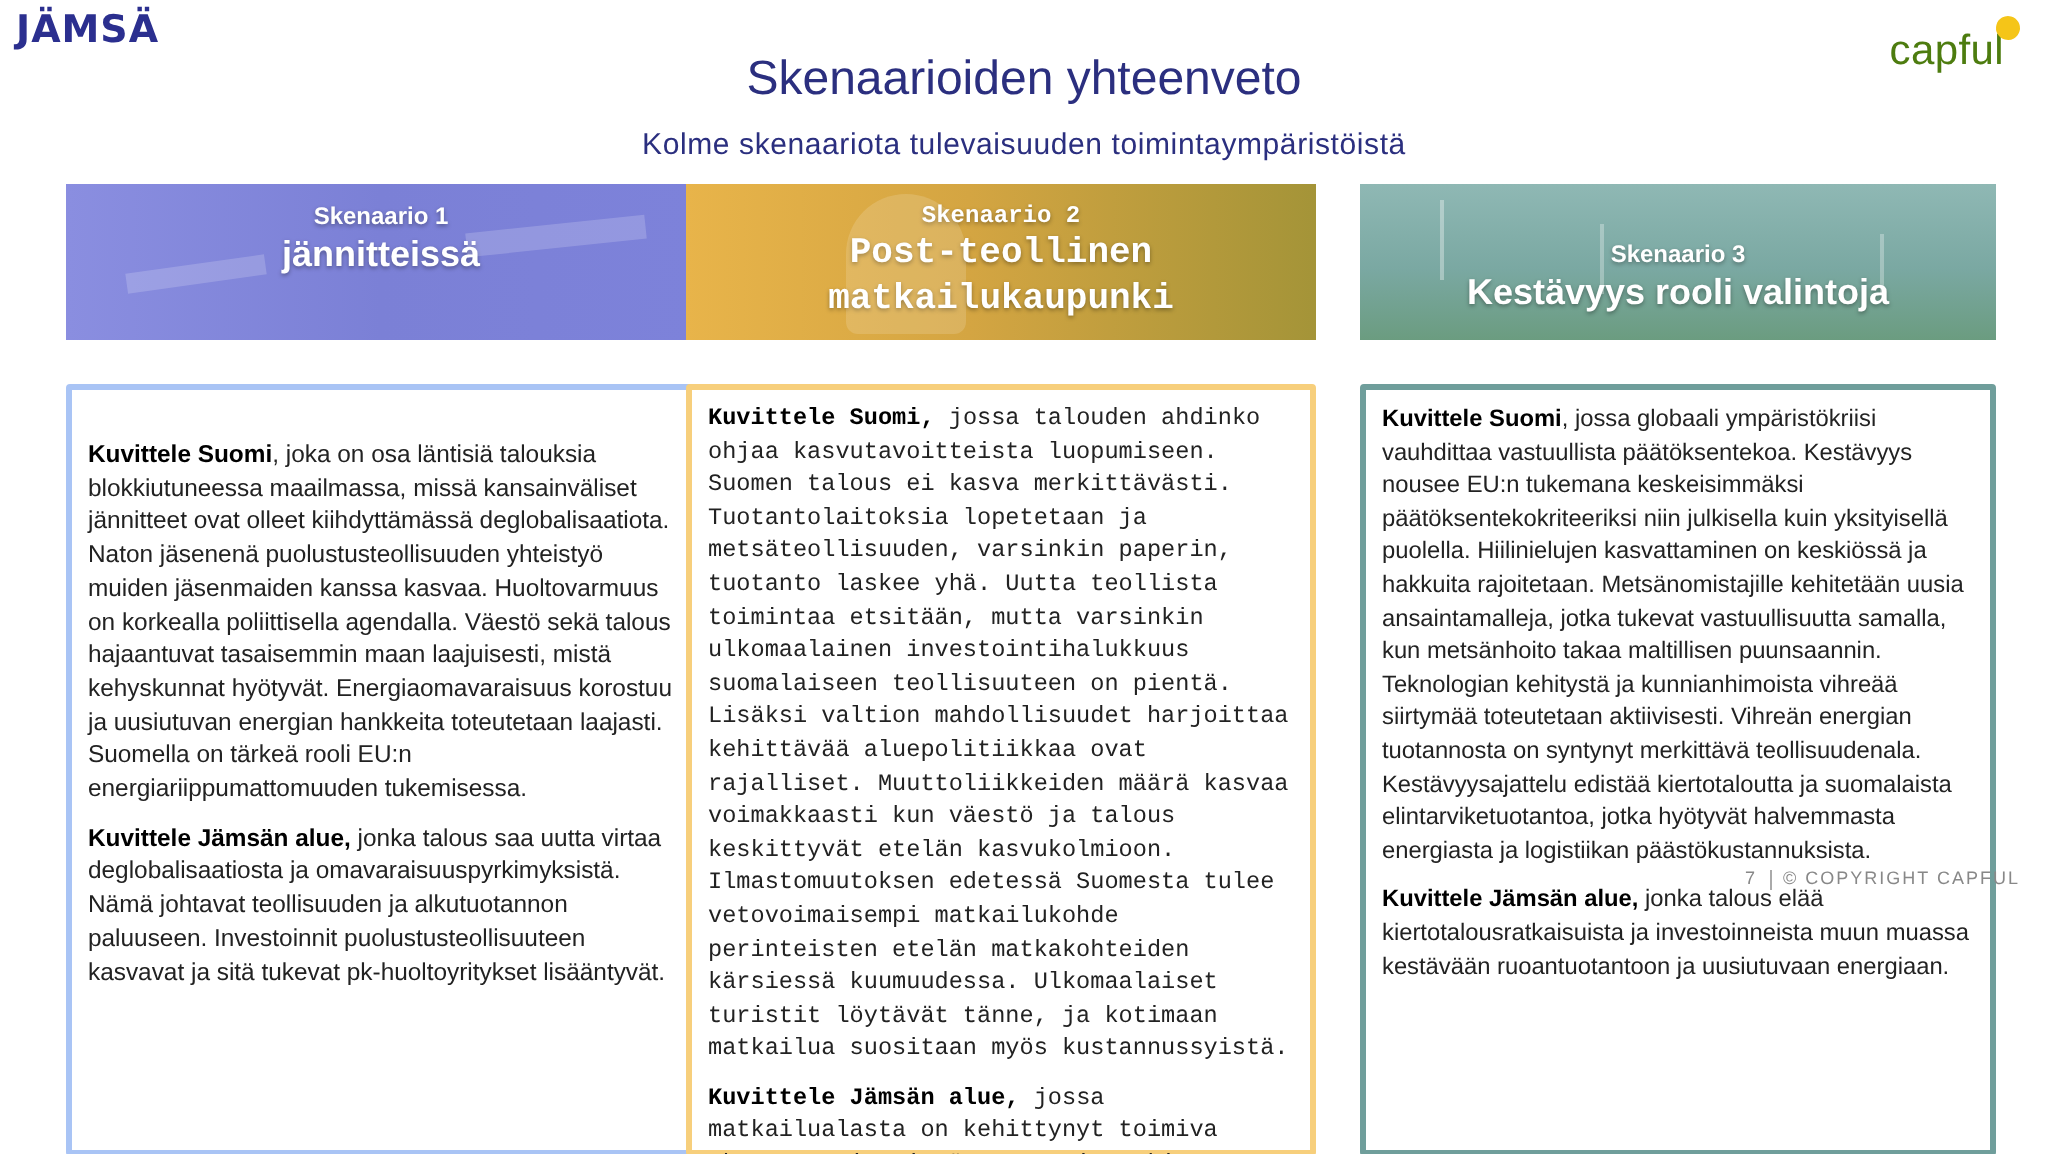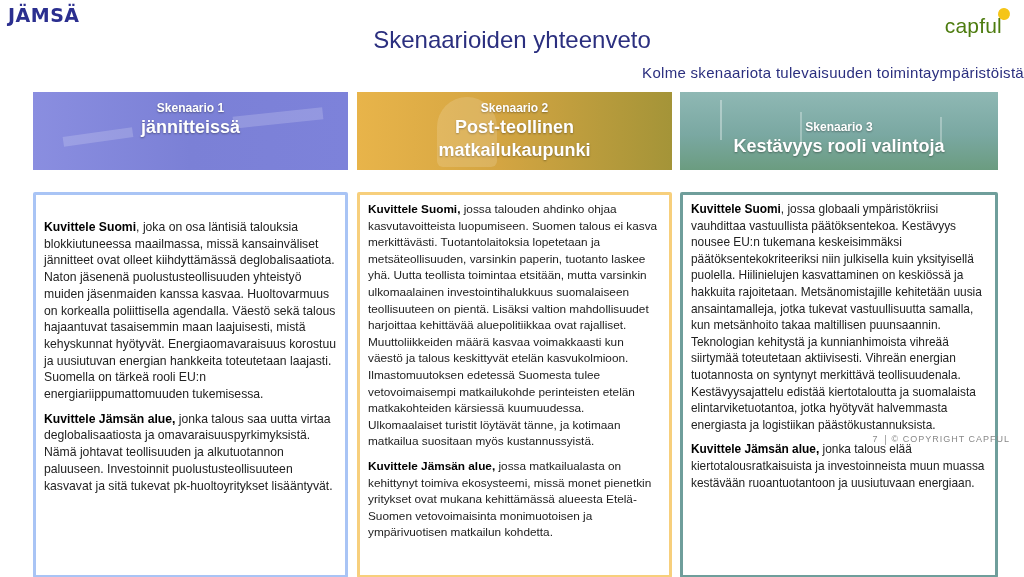--- a/index.html
+++ b/index.html
@@ -27,28 +27,28 @@
       background: #f5c518;
       transform: rotate(-30deg);
     }
 
     .title {
       position: absolute; left: 0; right: 0; top: 26px;
       text-align: center; font-size: 24px; color: #2b2f7f;
     }
     .subtitle {
       position: absolute; left: 0; right: 0; top: 64px;
-      text-align: right; font-size: 15px; color: #2b2f7f; letter-spacing: 0.3px;
+      text-align: center; font-size: 15px; color: #2b2f7f; letter-spacing: 0.3px;
     }
 
     .col {
       position: absolute; top: 92px; width: 315px; border-radius: 32px;
     }
     .col.c1 { left: 33px; }
-    .col.c2 { left: 357px; }
+    .col.c2 { left: 343px; font-family: Liberation Mono, monospace; }
     .col.c3 { left: 680px; width: 318px; }
 
     .banner {
       height: 78px; text-align: center; color: #fff;
       text-shadow: 0 1px 2px rgba(0,0,0,0.35);
       padding-top: 9px;
       position: relative; overflow: hidden;
     }
     .c1 .banner { background: linear-gradient(90deg, #8a8ee0 0%, #7b80d6 50%, #7d82da 100%); }
     .c2 .banner { background: linear-gradient(90deg, #e8b44a 0%, #d4a542 45%, #a49438 100%); }

